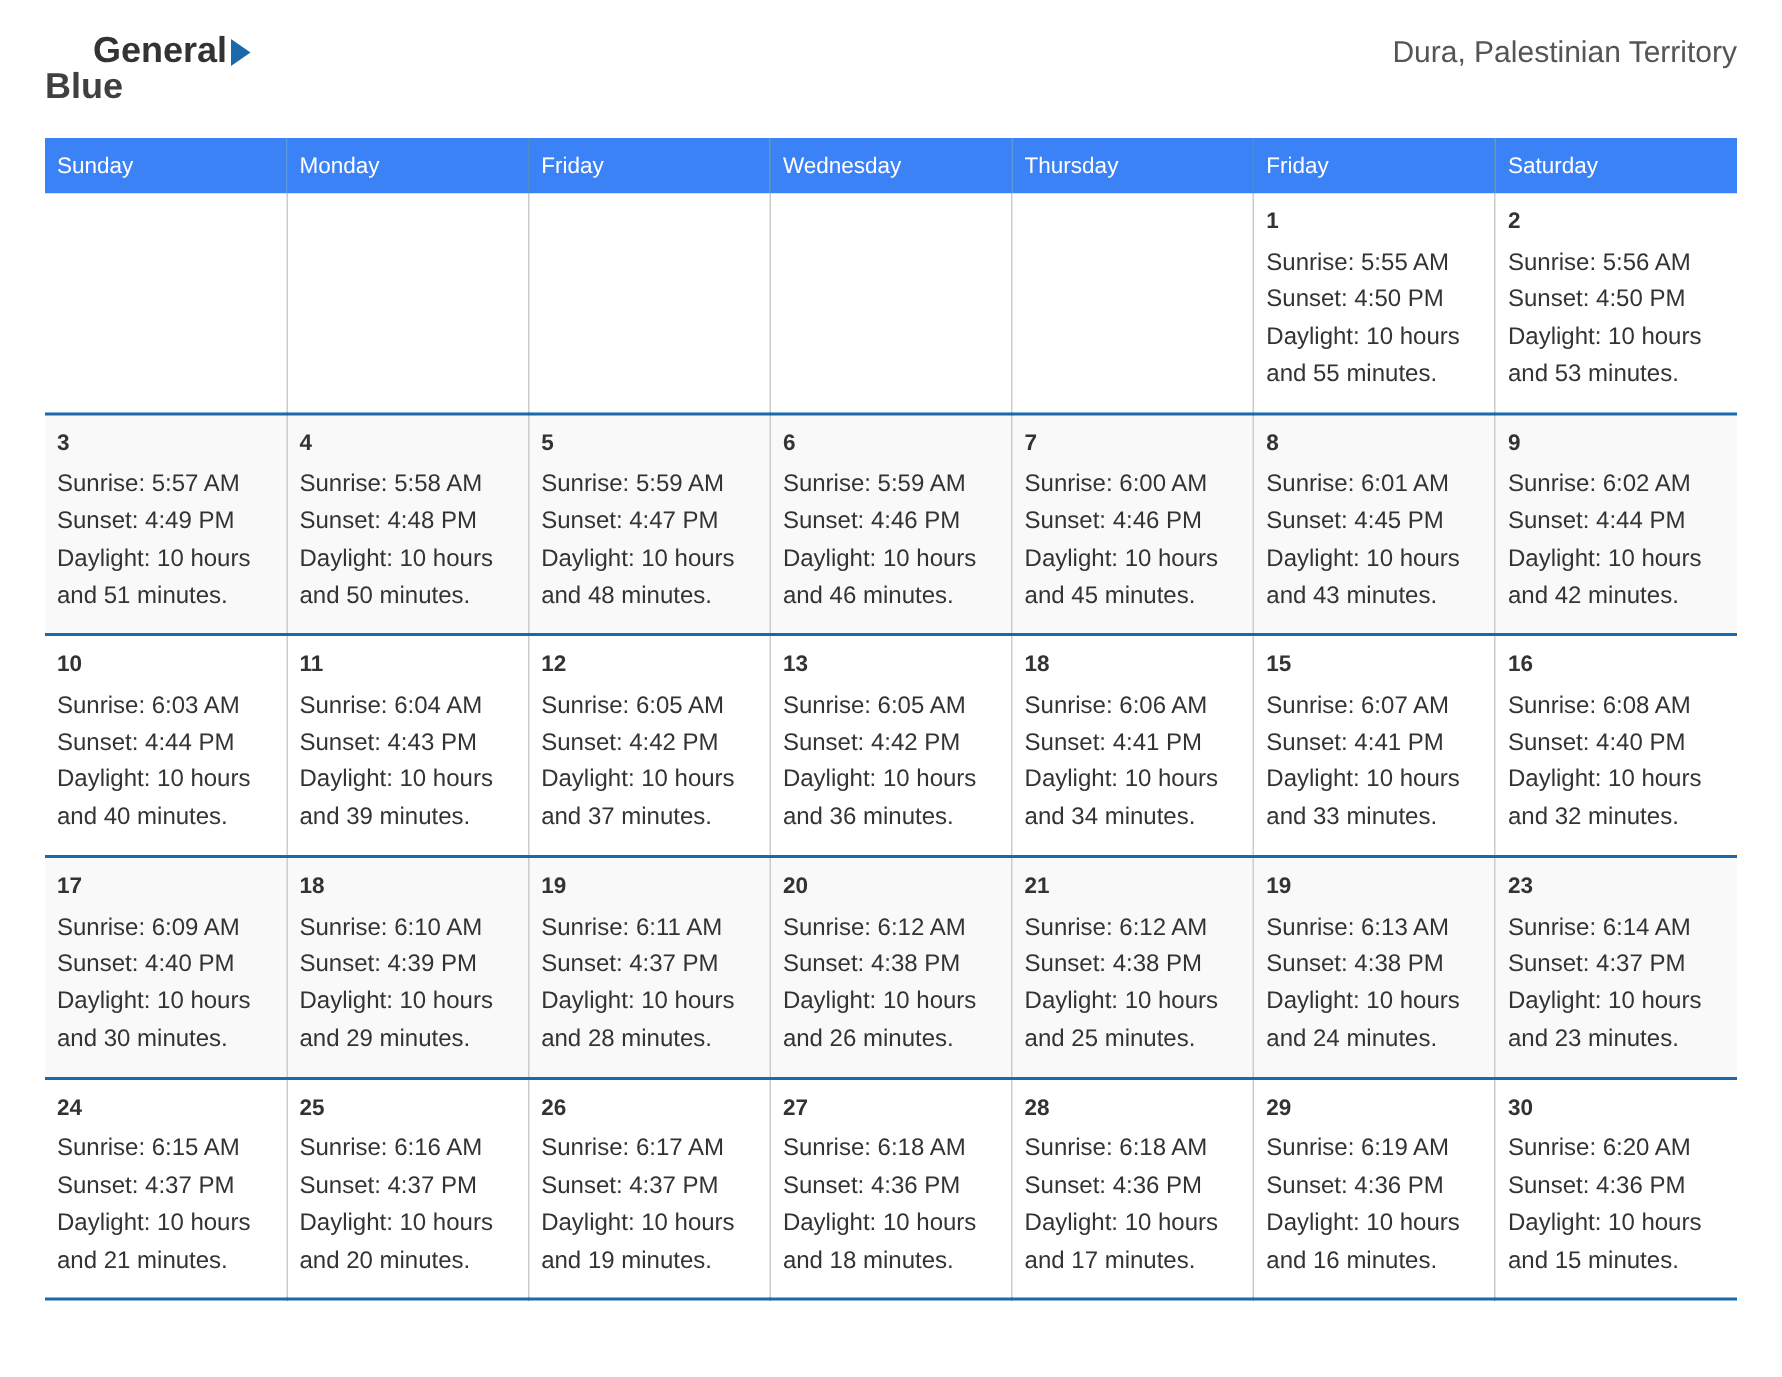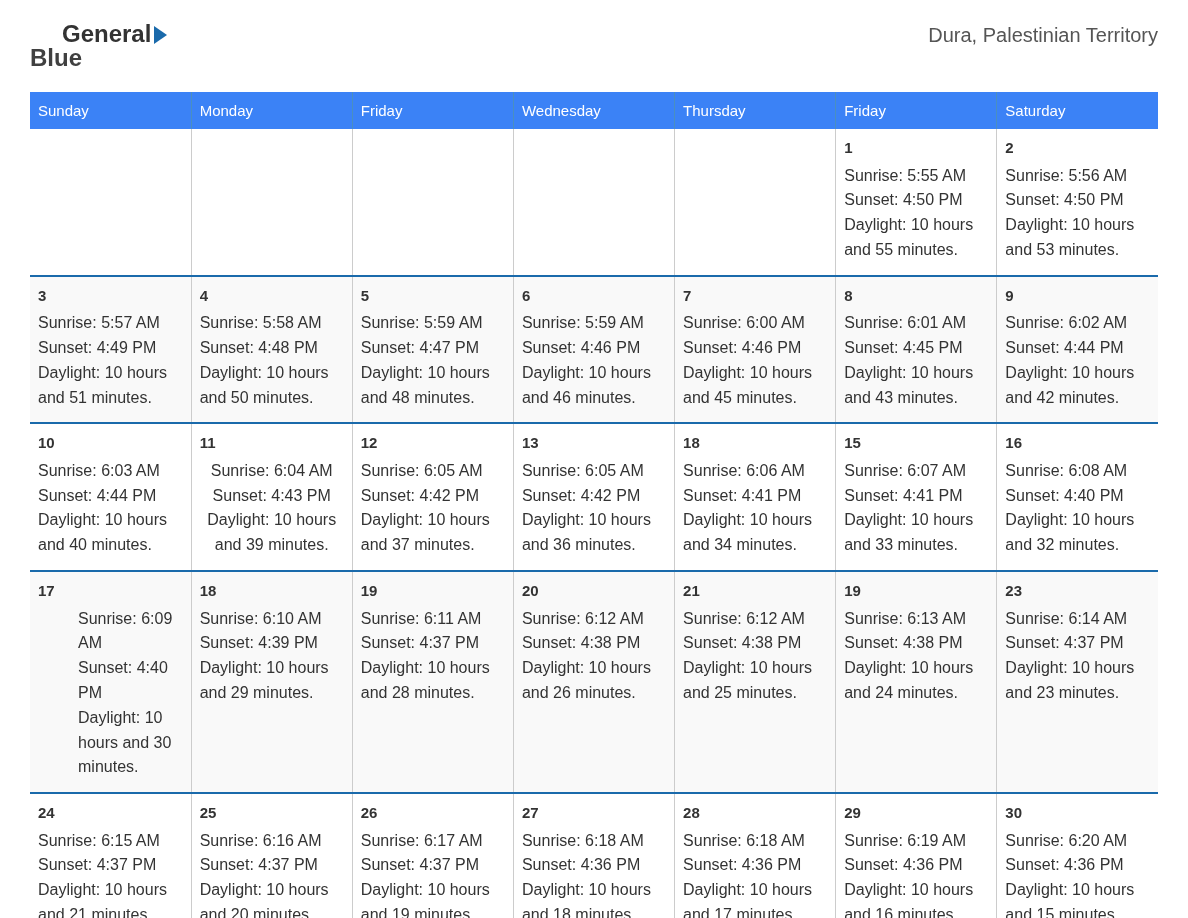--- a/index.html
+++ b/index.html
@@ -183,21 +183,21 @@
       </tr>
       <tr>
         <td>
           <span class="day-number">10</span>
           <div class="day-info" style="white-space: pre-line;">Sunrise: 6:03 AM
 Sunset: 4:44 PM
 Daylight: 10 hours and 40 minutes.</div>
         </td>
         <td>
           <span class="day-number">11</span>
-          <div class="day-info" style="white-space: pre-line; text-align: center;">Sunrise: 6:04 AM
+          <div class="day-info" style="white-space: pre-line;">Sunrise: 6:04 AM
 Sunset: 4:43 PM
 Daylight: 10 hours and 39 minutes.</div>
         </td>
         <td>
           <span class="day-number">12</span>
           <div class="day-info" style="white-space: pre-line;">Sunrise: 6:05 AM
 Sunset: 4:42 PM
 Daylight: 10 hours and 37 minutes.</div>
         </td>
         <td>
@@ -221,21 +221,21 @@
         <td>
           <span class="day-number">16</span>
           <div class="day-info" style="white-space: pre-line;">Sunrise: 6:08 AM
 Sunset: 4:40 PM
 Daylight: 10 hours and 32 minutes.</div>
         </td>
       </tr>
       <tr>
         <td>
           <span class="day-number">17</span>
-          <div class="day-info" style="white-space: pre-line; margin-left: 40px;">Sunrise: 6:09 AM
+          <div class="day-info" style="white-space: pre-line;">Sunrise: 6:09 AM
 Sunset: 4:40 PM
 Daylight: 10 hours and 30 minutes.</div>
         </td>
         <td>
           <span class="day-number">18</span>
           <div class="day-info" style="white-space: pre-line;">Sunrise: 6:10 AM
 Sunset: 4:39 PM
 Daylight: 10 hours and 29 minutes.</div>
         </td>
         <td>

